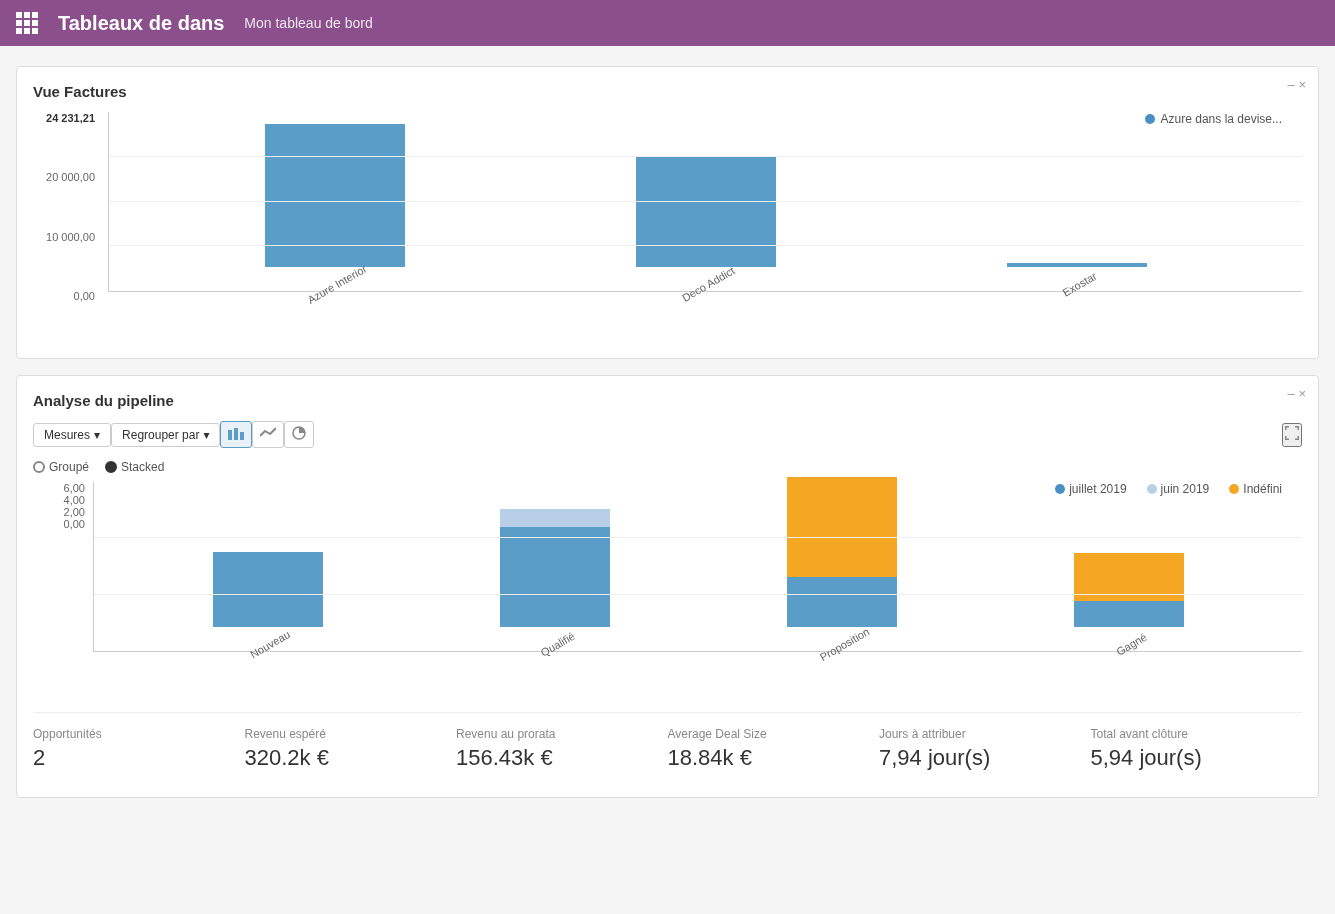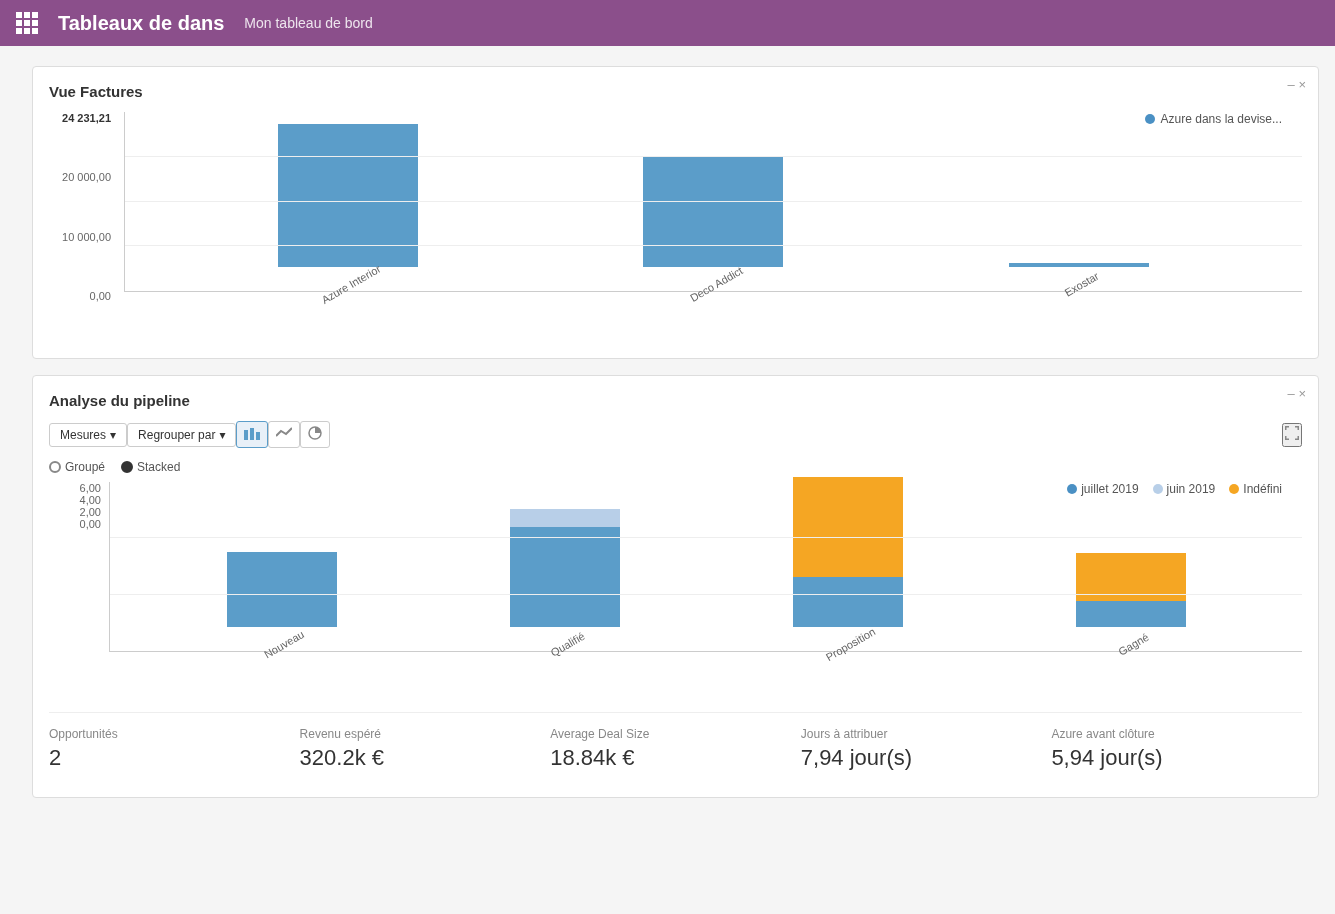--- a/index.html
+++ b/index.html
@@ -36,21 +36,20 @@
       font-size: 14px;
       color: rgba(255,255,255,0.85);
     }
 
     
     .main-content {
       padding: 20px 16px;
       display: flex;
       flex-direction: column;
       gap: 16px;
-      margin-left: 16px;
     }
 
     
     .card {
       background: white;
       border: 1px solid #ddd;
       border-radius: 4px;
       padding: 16px;
       position: relative;
     }
@@ -177,21 +176,21 @@
       cursor: pointer;
       font-size: 16px;
       color: #888;
     }
     .chart2-legend {
       position: absolute;
       top: 0;
       right: 20px;
       display: flex;
       align-items: center;
-      gap: 14px;
+      gap: 20px;
       font-size: 12px;
       color: #555;
     }
     .chart2-legend-item {
       display: flex;
       align-items: center;
       gap: 4px;
     }
     .chart2-yaxis {
       position: absolute;
@@ -472,28 +471,32 @@
     <div class="metrics-row">
       <div class="metric-item">
         <div class="metric-label">Opportunités</div>
         <div class="metric-value">2</div>
       </div>
       <div class="metric-item">
         <div class="metric-label">Revenu espéré</div>
         <div class="metric-value">320.2k €</div>
       </div>
       <div class="metric-item">
+        <div class="metric-label">Revenu au prorata</div>
+        <div class="metric-value">156.43k €</div>
+      </div>
+      <div class="metric-item">
         <div class="metric-label">Average Deal Size</div>
         <div class="metric-value">18.84k €</div>
       </div>
       <div class="metric-item">
         <div class="metric-label">Jours à attribuer</div>
         <div class="metric-value">7,94 jour(s)</div>
       </div>
       <div class="metric-item">
-        <div class="metric-label">Azure avant clôture</div>
+        <div class="metric-label">Total avant clôture</div>
         <div class="metric-value">5,94 jour(s)</div>
       </div>
     </div>
 
 
   </div>
 </div>
 
 </body></html>

